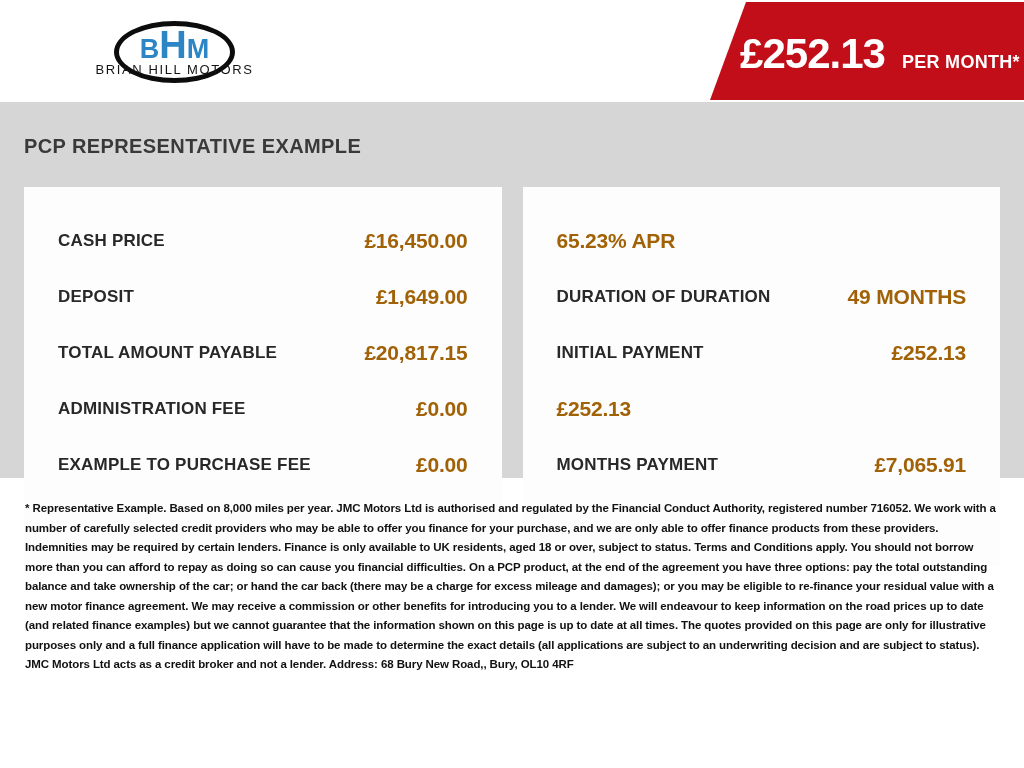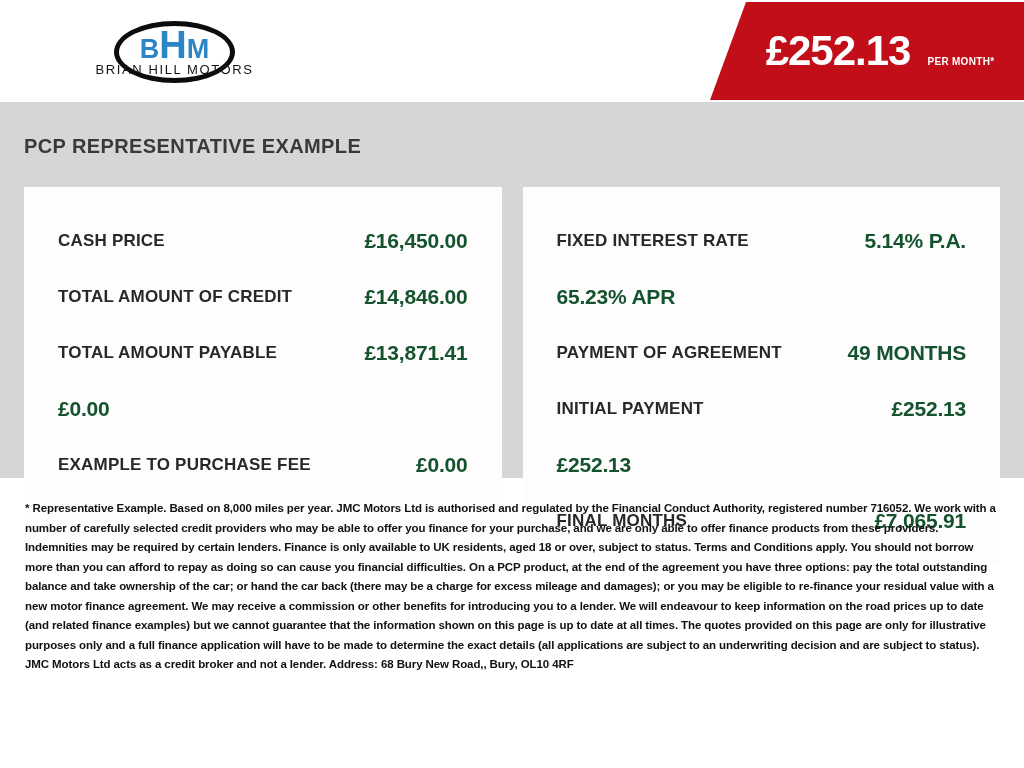--- a/index.html
+++ b/index.html
@@ -60,21 +60,21 @@
   }
   .price-banner-inner { display: flex; align-items: baseline; }
   .price-amount {
     color: #ffffff;
     font-size: 42px;
     font-weight: bold;
     letter-spacing: -1px;
   }
   .price-period {
     color: #ffffff;
-    font-size: 10px;
+    font-size: 18px;
     font-weight: bold;
     margin-left: 17px;
     letter-spacing: 0.3px;
     margin-top: 28px;
   }
 
   
   .main {
     background: #d6d6d6;
     height: 376px;
@@ -107,21 +107,21 @@
   .row-label {
     font-size: 17px;
     font-weight: bold;
     color: #282828;
     letter-spacing: 0.2px;
     white-space: nowrap;
   }
   .row-value {
     font-size: 21px;
     font-weight: 600;
-    color: #14532d;
+    color: #a16207;
     letter-spacing: -0.2px;
     white-space: nowrap;
     text-align: right;
   }
 
   
   .footer {
     background: #ffffff;
     padding: 21px 25px 0 25px;
   }
@@ -156,57 +156,54 @@
 <div class="main">
   <div class="main-title">PCP REPRESENTATIVE EXAMPLE</div>
   <div class="cards">
 
     <div class="card">
       <div class="finance-row">
         <span class="row-label">CASH PRICE</span>
         <span class="row-value">£16,450.00</span>
       </div>
       <div class="finance-row">
-        <span class="row-label">TOTAL AMOUNT OF CREDIT</span>
-        <span class="row-value">£14,846.00</span>
+        <span class="row-label">DEPOSIT</span>
+        <span class="row-value">£1,649.00</span>
       </div>
       <div class="finance-row">
         <span class="row-label">TOTAL AMOUNT PAYABLE</span>
-        <span class="row-value">£13,871.41</span>
-      </div>
-      <div class="finance-row">
+        <span class="row-value">£20,817.15</span>
+      </div>
+      <div class="finance-row">
+        <span class="row-label">ADMINISTRATION FEE</span>
         <span class="row-value">£0.00</span>
       </div>
       <div class="finance-row">
         <span class="row-label">EXAMPLE TO PURCHASE FEE</span>
         <span class="row-value">£0.00</span>
       </div>
     </div>
 
     <div class="card">
       <div class="finance-row">
-        <span class="row-label">FIXED INTEREST RATE</span>
-        <span class="row-value">5.14% P.A.</span>
-      </div>
-      <div class="finance-row">
         <span class="row-value">65.23% APR</span>
       </div>
       <div class="finance-row">
-        <span class="row-label">PAYMENT OF AGREEMENT</span>
+        <span class="row-label">DURATION OF DURATION</span>
         <span class="row-value">49 MONTHS</span>
       </div>
       <div class="finance-row">
         <span class="row-label">INITIAL PAYMENT</span>
         <span class="row-value">£252.13</span>
       </div>
       <div class="finance-row">
         <span class="row-value">£252.13</span>
       </div>
       <div class="finance-row">
-        <span class="row-label">FINAL MONTHS</span>
+        <span class="row-label">MONTHS PAYMENT</span>
         <span class="row-value">£7,065.91</span>
       </div>
     </div>
 
   </div>
 </div>
 
 <div class="footer">
   <div class="disclaimer">* Representative Example. Based on 8,000 miles per year. JMC Motors Ltd is authorised and regulated by the Financial Conduct Authority, registered number 716052. We work with a number of carefully selected credit providers who may be able to offer you finance for your purchase, and we are only able to offer finance products from these providers. Indemnities may be required by certain lenders. Finance is only available to UK residents, aged 18 or over, subject to status. Terms and Conditions apply. You should not borrow more than you can afford to repay as doing so can cause you financial difficulties. On a PCP product, at the end of the agreement you have three options: pay the total outstanding balance and take ownership of the car; or hand the car back (there may be a charge for excess mileage and damages); or you may be eligible to re-finance your residual value with a new motor finance agreement. We may receive a commission or other benefits for introducing you to a lender. We will endeavour to keep information on the road prices up to date (and related finance examples) but we cannot guarantee that the information shown on this page is up to date at all times. The quotes provided on this page are only for illustrative purposes only and a full finance application will have to be made to determine the exact details (all applications are subject to an underwriting decision and are subject to status). JMC Motors Ltd acts as a credit broker and not a lender. Address: 68 Bury New Road,, Bury, OL10 4RF</div>
 </div>

